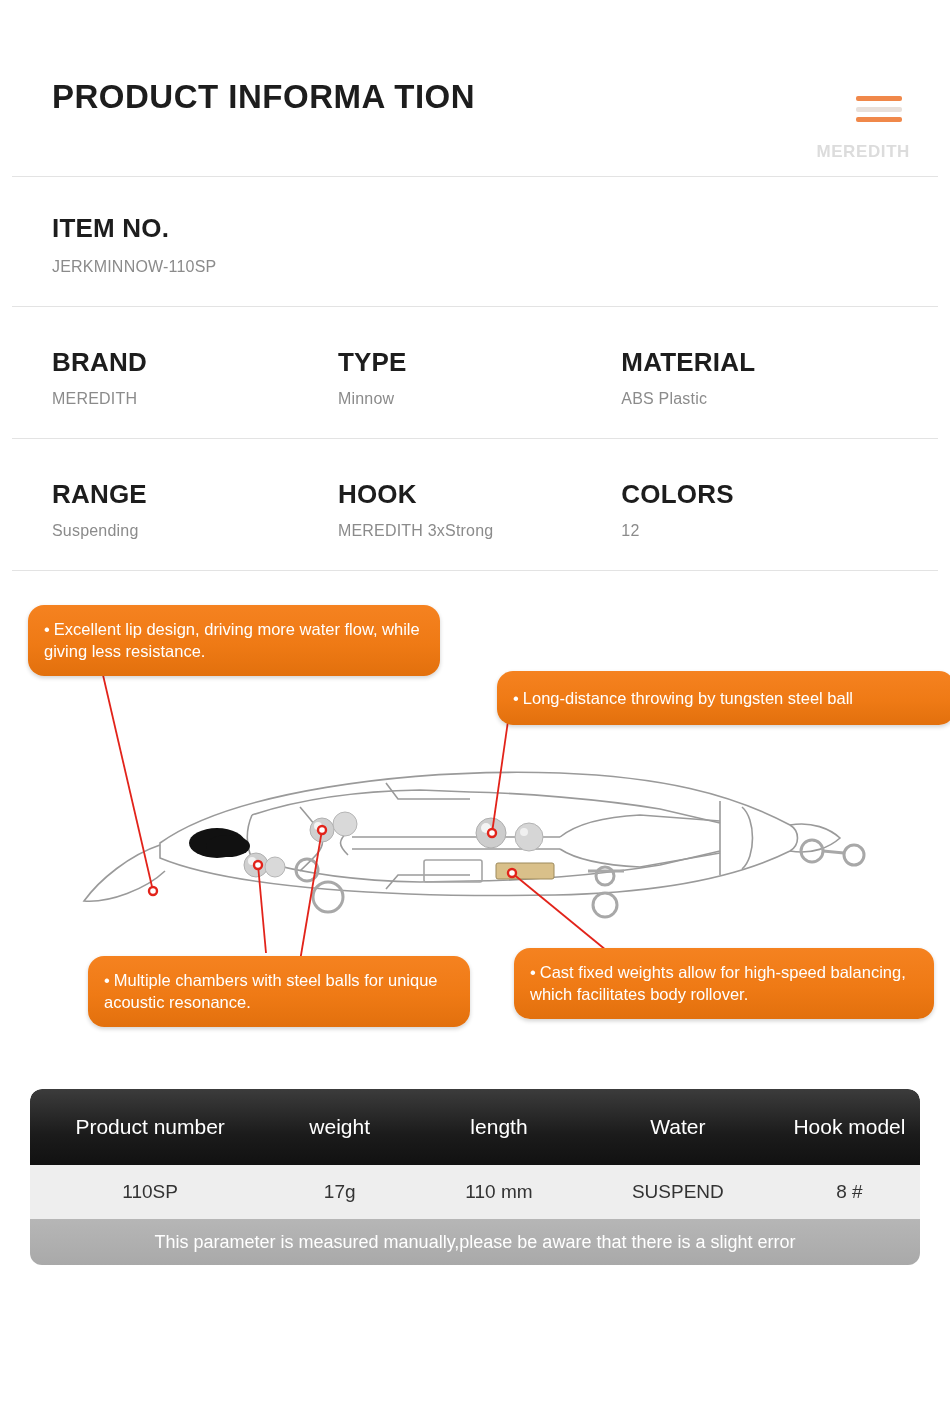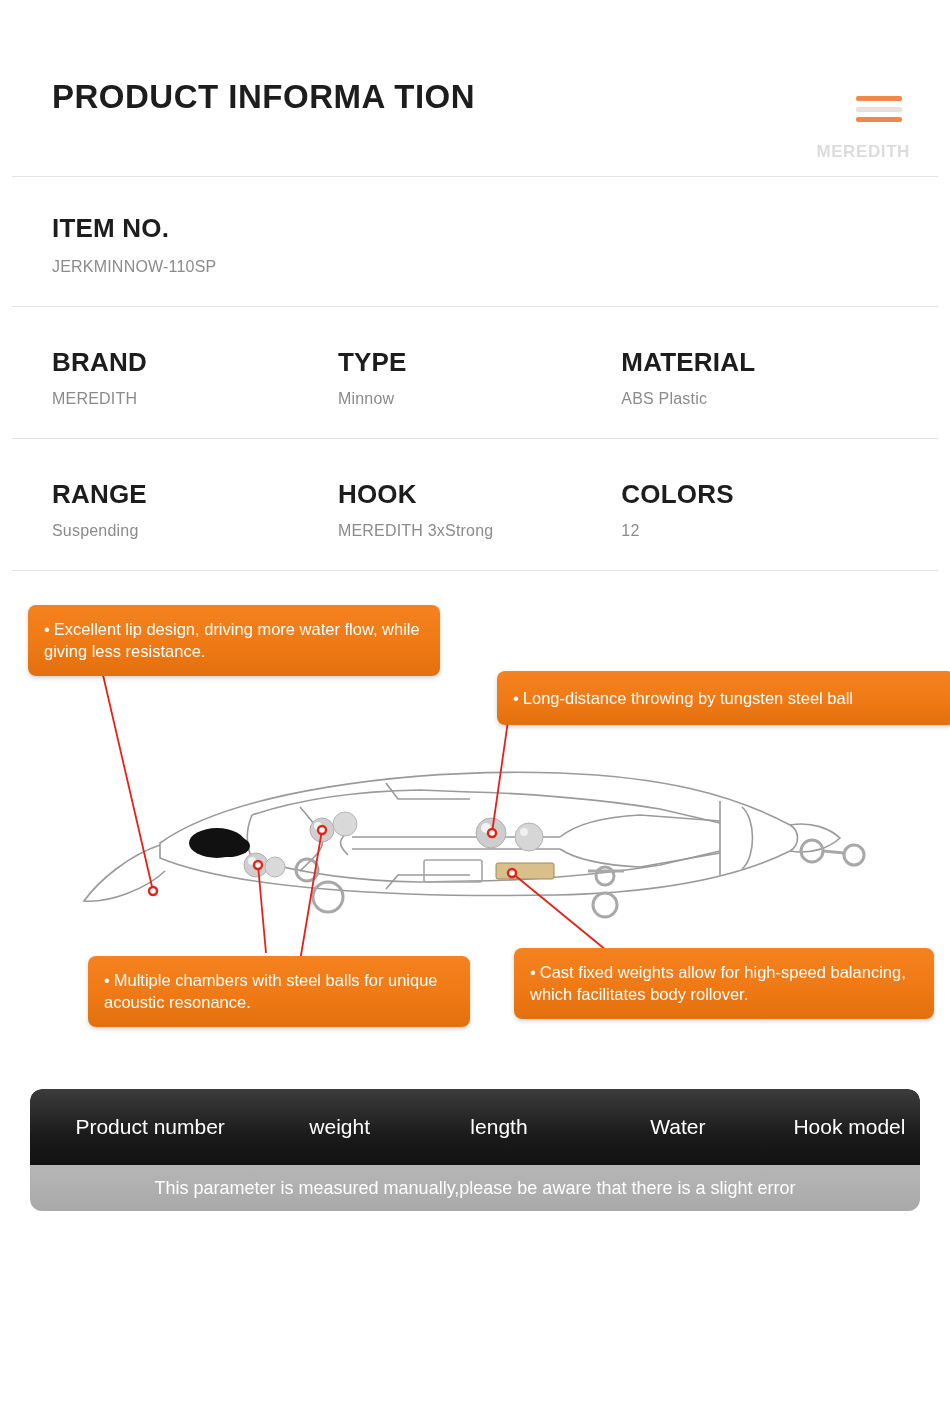--- a/index.html
+++ b/index.html
@@ -93,21 +93,21 @@
   .diagram {
     position: relative;
     height: 470px;
     margin-top: 22px;
   }
   .callout {
     position: absolute;
     color: #ffffff;
     font-size: 16.5px;
     line-height: 1.35;
-    border-radius: 8px;
+    border-radius: 16px;
     padding: 13px 16px;
     background: linear-gradient(180deg, #f58220 0%, #ef7a15 55%, #e2700d 100%);
     box-shadow: 0 2px 4px rgba(0,0,0,0.18);
   }
   .callout .bullet { margin-right: 4px; }
   .c-lip   { left: 28px;  top: 12px;  width: 412px; }
   .c-long  { left: 468px; top: 78px;  width: 458px; padding: 16px 16px; margin-left: 29px; }
   .c-cham  { left: 88px;  top: 363px; width: 382px; }
   .c-cast  { left: 514px; top: 355px; width: 420px; }
 
@@ -301,16 +301,23 @@
   </div>
 
   <div class="table-wrap">
     <div class="t-head">
       <div class="t-cell col-0">Product number</div>
       <div class="t-cell col-1">weight</div>
       <div class="t-cell col-2">length</div>
       <div class="t-cell col-3">Water</div>
       <div class="t-cell col-4">Hook model</div>
     </div>
+    <div class="t-row">
+      <div class="t-cell col-0">110SP</div>
+      <div class="t-cell col-1">17g</div>
+      <div class="t-cell col-2">110 mm</div>
+      <div class="t-cell col-3">SUSPEND</div>
+      <div class="t-cell col-4">8 #</div>
+    </div>
     <div class="t-note">This parameter is measured manually,please be aware that there is a slight error</div>
   </div>
 
 </div>
 
 </body></html>

